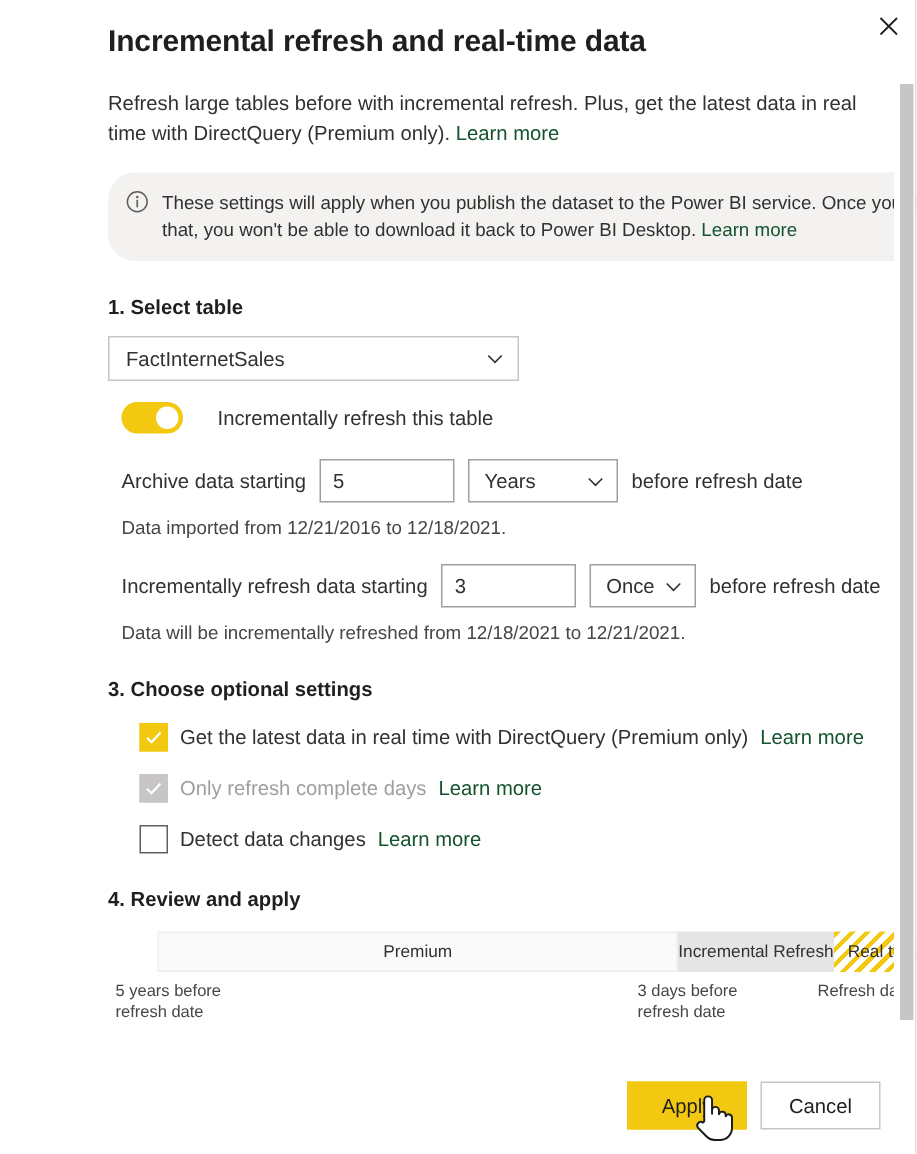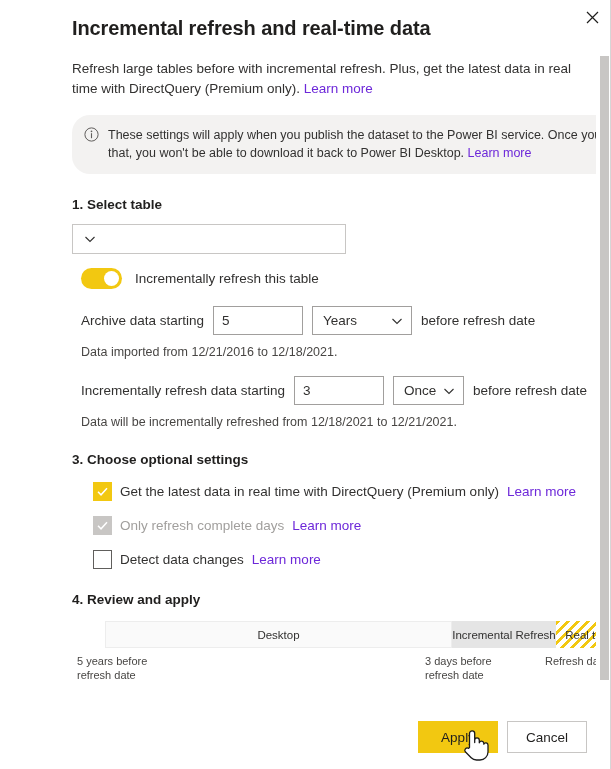--- a/index.html
+++ b/index.html
@@ -67,21 +67,21 @@
 
   .intro {
     font-size: 13.5px;
     line-height: 20px;
     color: #323130;
     margin: 17px 0 0 0;
     max-width: 546px;
   }
 
   a.link, .link {
-    color: #6d28d9;
+    color: #14532d;
     text-decoration: none;
     cursor: pointer;
   }
 
   
   .infobar {
     margin: 16px 0 0 0;
     background: #f3f2f1;
     padding: 11px 12px 12px 12px;
     display: flex;
@@ -126,21 +126,21 @@
     width: 12px;
     height: 12px;
   }
 
   
   .toggle-row {
     margin-top: 14px;
     display: flex;
     align-items: center;
     padding-left: 9px;
-    gap: 13px;
+    gap: 23px;
   }
   .toggle {
     width: 41px;
     height: 21px;
     border-radius: 11px;
     background: #f2c811;
     position: relative;
     cursor: pointer;
     flex: 0 0 auto;
   }
@@ -389,20 +389,21 @@
       </span>
       <div class="infobar-text">
         <span>These settings will apply when you publish the dataset to the Power BI service. Once you do that, you won't be able to download it back to Power BI Desktop.</span>
         <a class="link">Learn more</a>
       </div>
     </div>
 
     <div class="section-title">1. Select table</div>
 
     <div class="table-select">
+      <span class="sel-value">FactInternetSales</span>
       <span class="chev">
         <svg width="12" height="12" viewBox="0 0 12 12">
           <path d="M1.5 4 L6 8.5 L10.5 4" stroke="#323130" stroke-width="1.1" fill="none"></path>
         </svg>
       </span>
     </div>
 
 
     <div class="toggle-row">
       <div class="toggle">
@@ -469,21 +470,21 @@
       <div class="cb empty"></div>
       <span>Detect data changes</span>
       <a class="link">Learn more</a>
     </div>
 
     <div class="section-title">4. Review and apply</div>
 
     <div class="timeline-wrap">
       <div class="timeline">
         <div class="seg seg-archived">
-          <span>Desktop</span>
+          <span>Premium</span>
         </div>
         <div class="seg seg-incremental">
           <span>Incremental Refresh</span>
         </div>
         <div class="seg seg-realtime">
           <span>Real time</span>
         </div>
       </div>
       <div class="tl-labels">
         <div class="tl-label l-archive">5 years before<br>refresh date</div>

